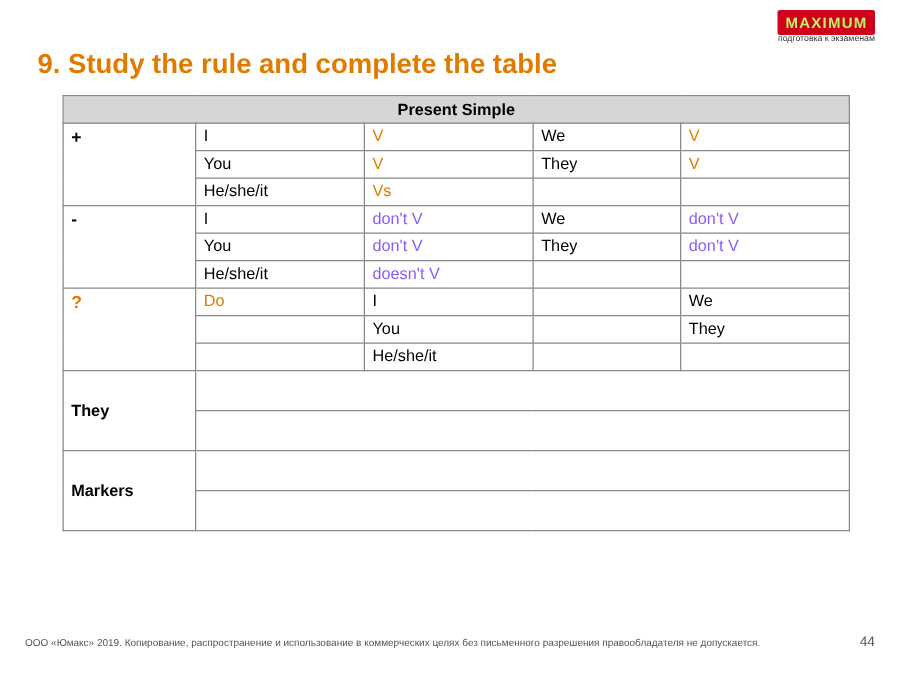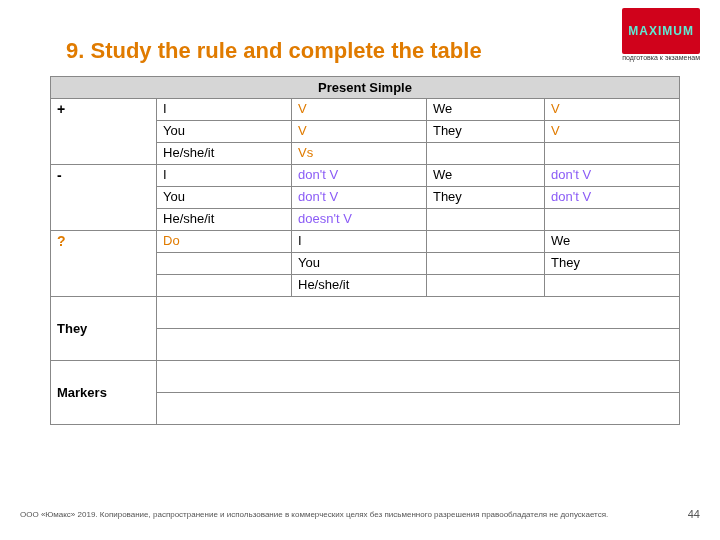--- a/index.html
+++ b/index.html
@@ -24,42 +24,41 @@
     
     .logo-area {
       position: absolute;
       top: 8px;
       right: 20px;
       display: flex;
       align-items: center;
     }
     .logo-box {
       background: #d0021b;
-      color: #5eead4;
+      color: #bef264;
       font-weight: bold;
       font-size: 12px;
-      padding: 16px 6px;
+      padding: 3px 6px;
       letter-spacing: 1px;
       border-radius: 2px;
     }
     .logo-sub {
       font-size: 7px;
       color: #333;
       display: block;
       text-align: center;
     }
 
     
     .page-title {
       margin-top: 28px;
       font-size: 22px;
       font-weight: bold;
       color: #e07b00;
       margin-bottom: 12px;
-      margin-left: 36px;
     }
 
     
     .table-wrapper {
       margin-left: 20px;
       margin-right: 10px;
     }
 
     table {
       border-collapse: collapse;

